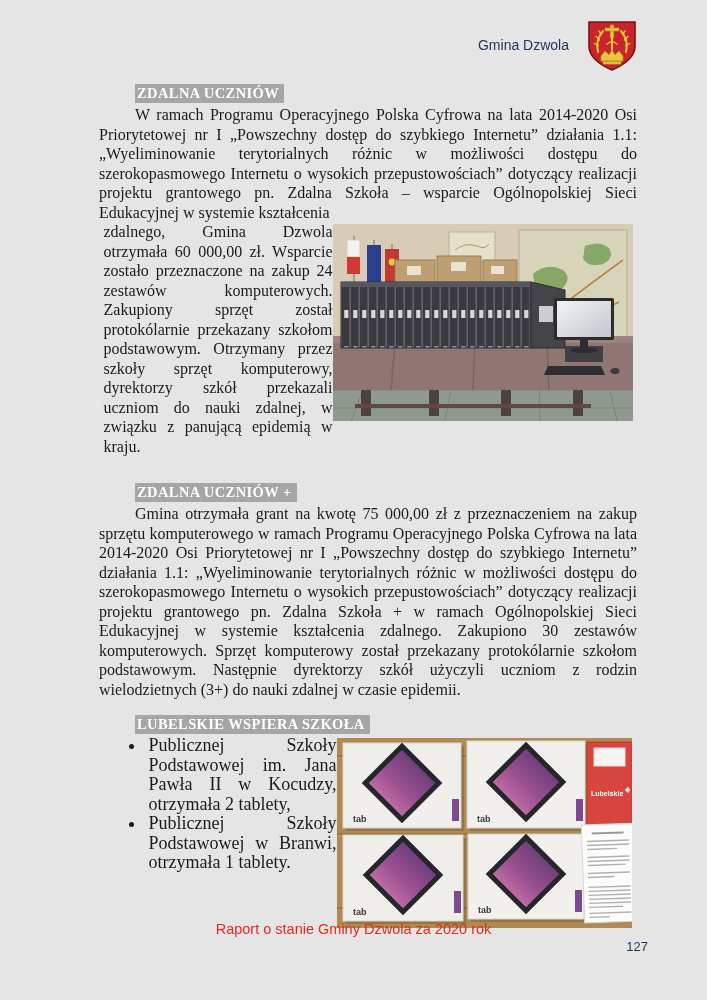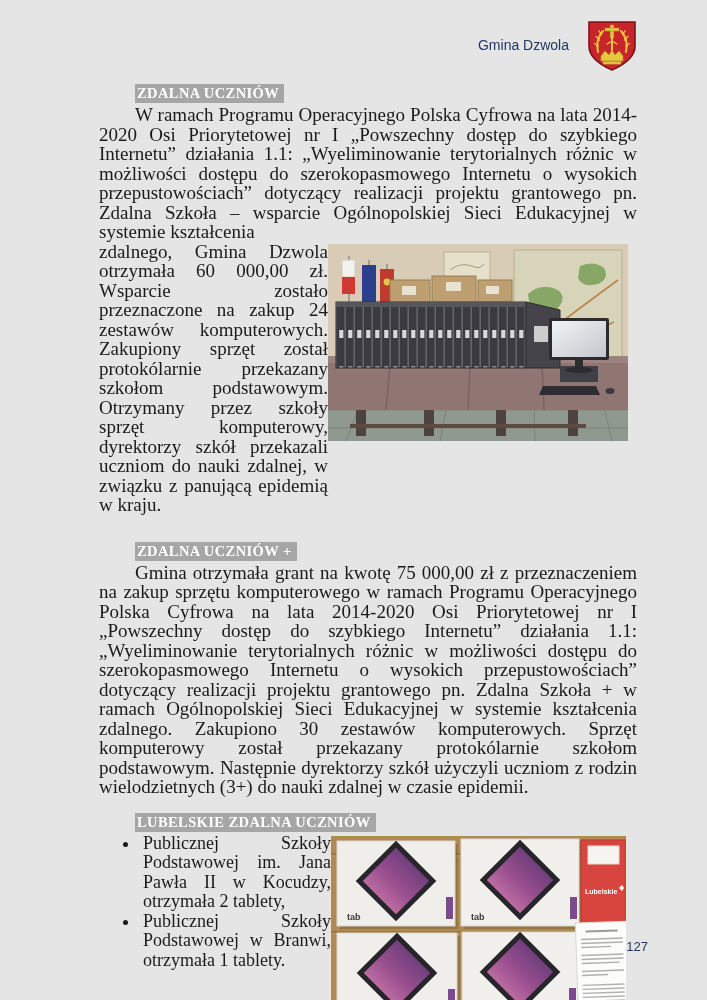--- a/index.html
+++ b/index.html
@@ -38,27 +38,27 @@
     font-size:14.5px;font-weight:bold;
     letter-spacing:0.4px;
     padding:1px 5px 1px 2px;
     line-height:17px;
   }
   .sec1 h2.sec-heading{margin-top:10px;}
   .sec2 h2.sec-heading{margin-top:27px;}
   .sec3 h2.sec-heading{margin-top:16px;}
   p{
     margin:0;
-    font-size:19px;
+    font-size:16px;
     line-height:19.5px;
     text-align:justify;
   }
   p.indent{text-indent:36px;}
   .wrap-row{
-    display:flex;justify-content:flex-start;align-items:flex-start;
+    display:flex;justify-content:center;align-items:flex-start;
   }
   .col-text{width:229px;}
   .col-text2{width:232px;}
   figure{margin:2px 0 0 0;}
   figure svg{display:block;border:0;}
   ul.bullets{
     margin:0;padding:0 0 0 41px;
     list-style:disc;
   }
   ul.bullets li{
@@ -222,21 +222,21 @@
         </figure>
       </div>
     </section>
 
     <section class="sec2">
       <h2 class="sec-heading">ZDALNA UCZNIÓW +</h2>
       <p class="indent">Gmina otrzymała grant na kwotę 75 000,00 zł z przeznaczeniem na zakup sprzętu komputerowego w ramach Programu Operacyjnego Polska Cyfrowa na lata 2014-2020 Osi Priorytetowej nr I „Powszechny dostęp do szybkiego Internetu” działania 1.1: „Wyeliminowanie terytorialnych różnic w możliwości dostępu do szerokopasmowego Internetu o wysokich przepustowościach” dotyczący realizacji projektu grantowego pn. Zdalna Szkoła + w ramach Ogólnopolskiej Sieci Edukacyjnej w systemie kształcenia zdalnego. Zakupiono 30 zestawów komputerowych. Sprzęt komputerowy został przekazany protokólarnie szkołom podstawowym. Następnie dyrektorzy szkół użyczyli uczniom z rodzin wielodzietnych (3+) do nauki zdalnej w czasie epidemii.</p>
     </section>
 
     <section class="sec3">
-      <h2 class="sec-heading">LUBELSKIE ZDALNA UCZNIÓW</h2>
+      <h2 class="sec-heading">LUBELSKIE WSPIERA SZKOŁA</h2>
       <div class="wrap-row">
         <div class="col-text2">
           <ul class="bullets">
             <li>Publicznej Szkoły Podstawowej im. Jana Pawła II w Kocudzy, otrzymała 2 tablety,</li>
             <li>Publicznej Szkoły Podstawowej w Branwi, otrzymała 1 tablety.</li>
           </ul>
         </div>
         <figure>
           <svg width="295" height="190" viewBox="0 0 295 190">
             <defs>
@@ -327,14 +327,15 @@
                   <rect x="251" y="178" width="20" height="1.4"></rect>
               </g>
             </g>
           </svg>
         </figure>
       </div>
     </section>
 
   </div>
 
+  <div class="footer-title">Raport o stanie Gminy Dzwola za 2020 rok</div>
   <div class="page-number">127</div>
 </div>
 
 </body></html>

